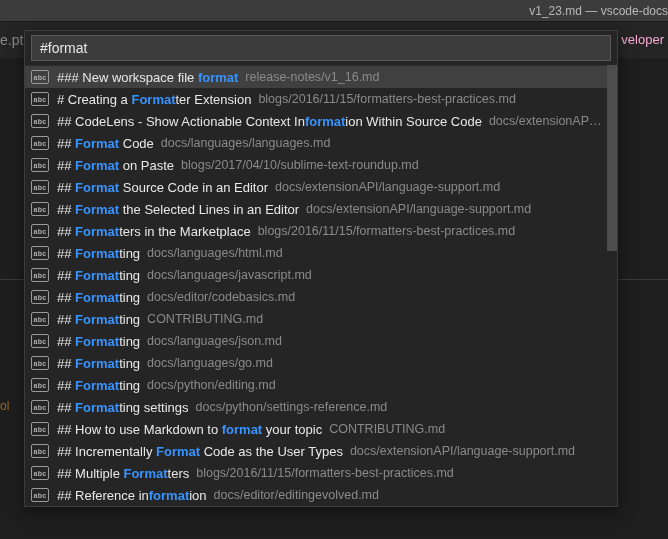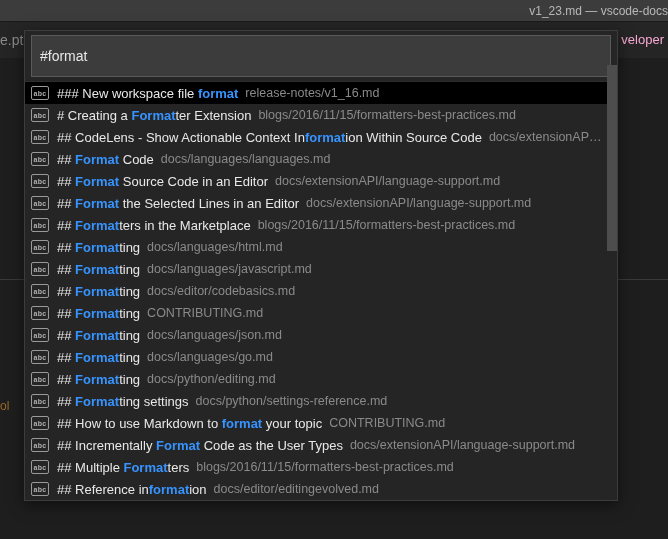--- a/index.html
+++ b/index.html
@@ -54,38 +54,38 @@
   .qo-input-wrap {
     padding: 4px 6px;
     border-bottom: 1px solid #2d2d2d;
   }
   .qo-input {
     width: 100%;
     background: #3c3c3c;
     border: 1px solid #5a5a5a;
     color: #e8e8e8;
     font-size: 14px;
-    padding: 12px 8px;
+    padding: 4px 8px;
     outline: none;
     font-family: inherit;
   }
   .qo-list {
     max-height: 470px;
     overflow: hidden;
   }
   .qo-row {
     display: flex;
     align-items: center;
     height: 22px;
     padding: 0 6px;
     white-space: nowrap;
     overflow: hidden;
   }
   .qo-row.selected {
-    background: #000000;
+    background: #404040;
   }
   .qo-icon {
     width: 18px;
     height: 14px;
     border: 1px solid #9a9a9a;
     border-radius: 2px;
     margin-right: 8px;
     flex-shrink: 0;
     display: flex;
     align-items: center;
@@ -164,20 +164,25 @@
         <span class="qo-label"><span>## CodeLens - Show Actionable Context In</span><span class="hl">format</span><span>ion Within Source Code</span></span>
         <span class="qo-path"><span>docs/extensionAP…</span></span>
       </div>
       <div class="qo-row">
         <span class="qo-icon">abc</span>
         <span class="qo-label"><span>## </span><span class="hl">Format</span><span> Code</span></span>
         <span class="qo-path"><span>docs/languages/languages.md</span></span>
       </div>
       <div class="qo-row">
         <span class="qo-icon">abc</span>
+        <span class="qo-label"><span>## </span><span class="hl">Format</span><span> on Paste</span></span>
+        <span class="qo-path"><span>blogs/2017/04/10/sublime-text-roundup.md</span></span>
+      </div>
+      <div class="qo-row">
+        <span class="qo-icon">abc</span>
         <span class="qo-label"><span>## </span><span class="hl">Format</span><span> Source Code in an Editor</span></span>
         <span class="qo-path"><span>docs/extensionAPI/language-support.md</span></span>
       </div>
       <div class="qo-row">
         <span class="qo-icon">abc</span>
         <span class="qo-label"><span>## </span><span class="hl">Format</span><span> the Selected Lines in an Editor</span></span>
         <span class="qo-path"><span>docs/extensionAPI/language-support.md</span></span>
       </div>
       <div class="qo-row">
         <span class="qo-icon">abc</span>

